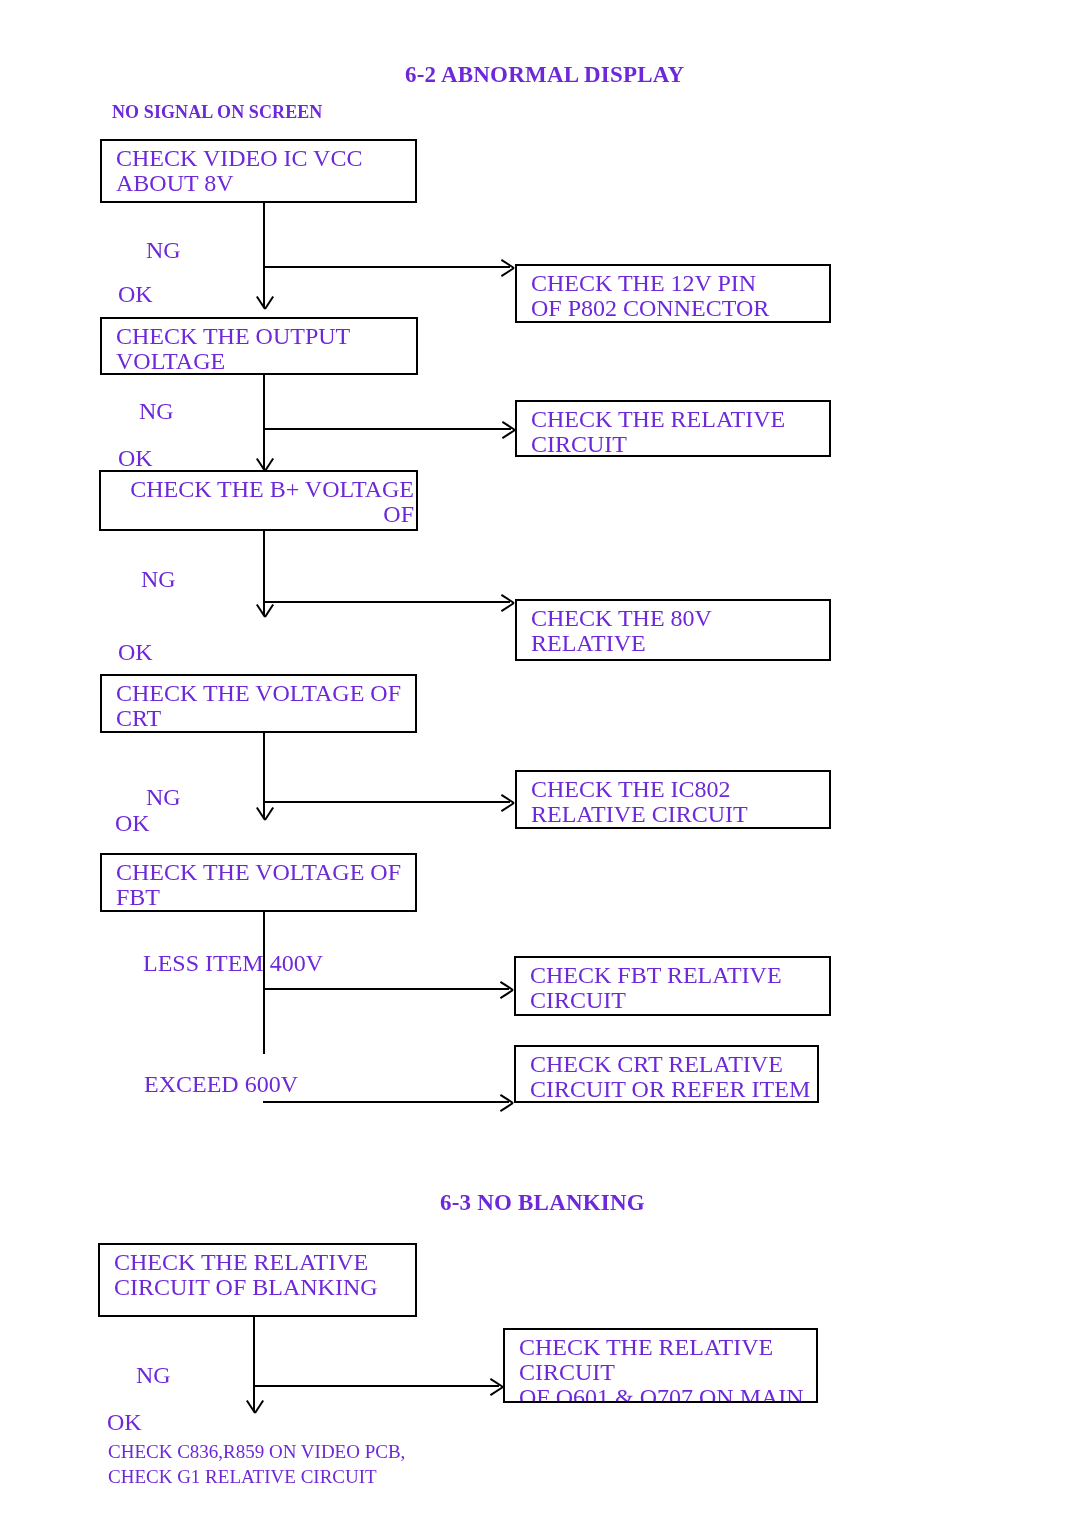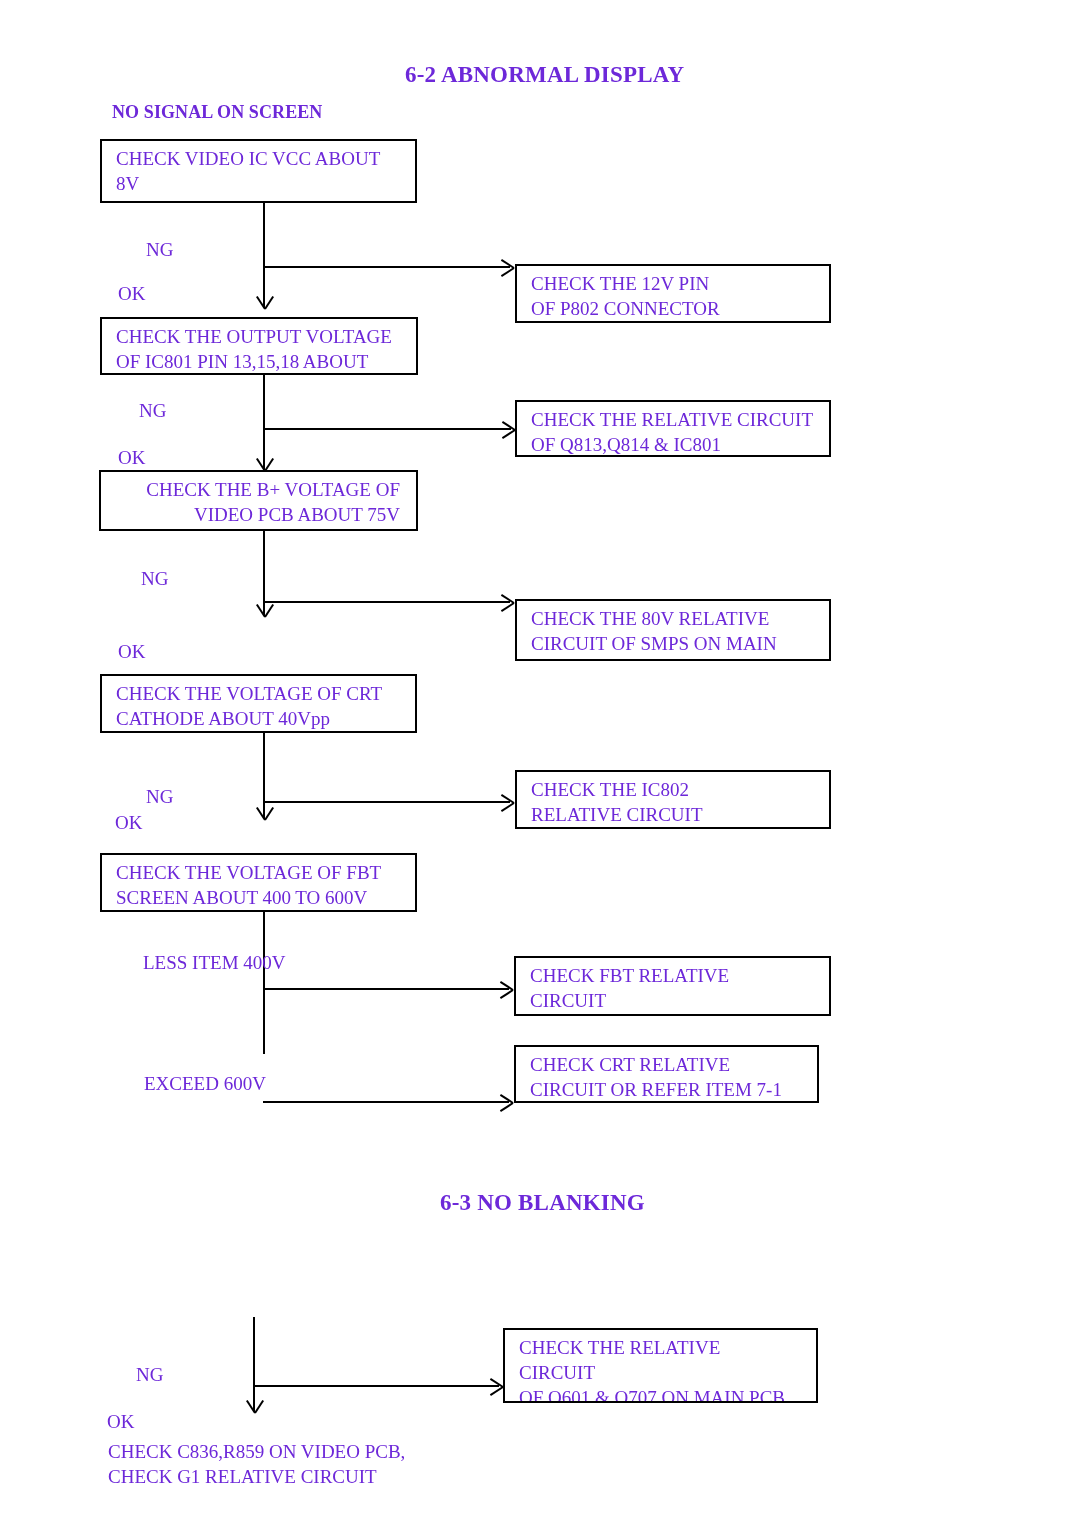--- a/index.html
+++ b/index.html
@@ -34,28 +34,28 @@
     position: absolute;
     border: 2px solid #000000;
     box-sizing: border-box;
     background: #ffffff;
     overflow: hidden;
   }
   .pbox .ptext {
     position: absolute;
     left: 14px;
     top: 5px;
-    right: 16px;
-    font-size: 19px;
+    right: 2px;
+    font-size: 24px;
     line-height: 25px;
     white-space: pre-line;
   }
   .edge-label {
     position: absolute;
-    font-size: 19px;
+    font-size: 24px;
     white-space: nowrap;
     line-height: 22px;
   }
   .plain-text {
     position: absolute;
     font-size: 19px;
     line-height: 25px;
     white-space: pre-line;
   }
   .vline {
@@ -202,20 +202,24 @@
   <div class="hline" style="left:263px; top:1101px; width:246px;"></div>
   <div class="arrow-right" style="left:512px; top:1102px;"></div>
 
   <div class="pbox" style="left:514px; top:1045px; width:305px; height:58px;">
     <div class="ptext">CHECK CRT RELATIVE
 CIRCUIT OR REFER ITEM 7-1</div>
   </div>
 
   <div class="section-title" style="left:440px; top:1190px;">6-3 NO BLANKING</div>
 
+  <div class="pbox" style="left:98px; top:1243px; width:319px; height:74px;">
+    <div class="ptext">CHECK THE RELATIVE
+CIRCUIT OF BLANKING</div>
+  </div>
 
   <div class="vline" style="left:253px; top:1317px; height:95px;"></div>
   <div class="arrow-down" style="left:254px; top:1412px;"></div>
 
   <div class="edge-label" style="left:136px; top:1364px;">NG</div>
   <div class="edge-label" style="left:107px; top:1411px;">OK</div>
   <div class="hline" style="left:253px; top:1385px; width:246px;"></div>
   <div class="arrow-right" style="left:502px; top:1386px;"></div>
 
   <div class="pbox" style="left:503px; top:1328px; width:315px; height:75px;">

